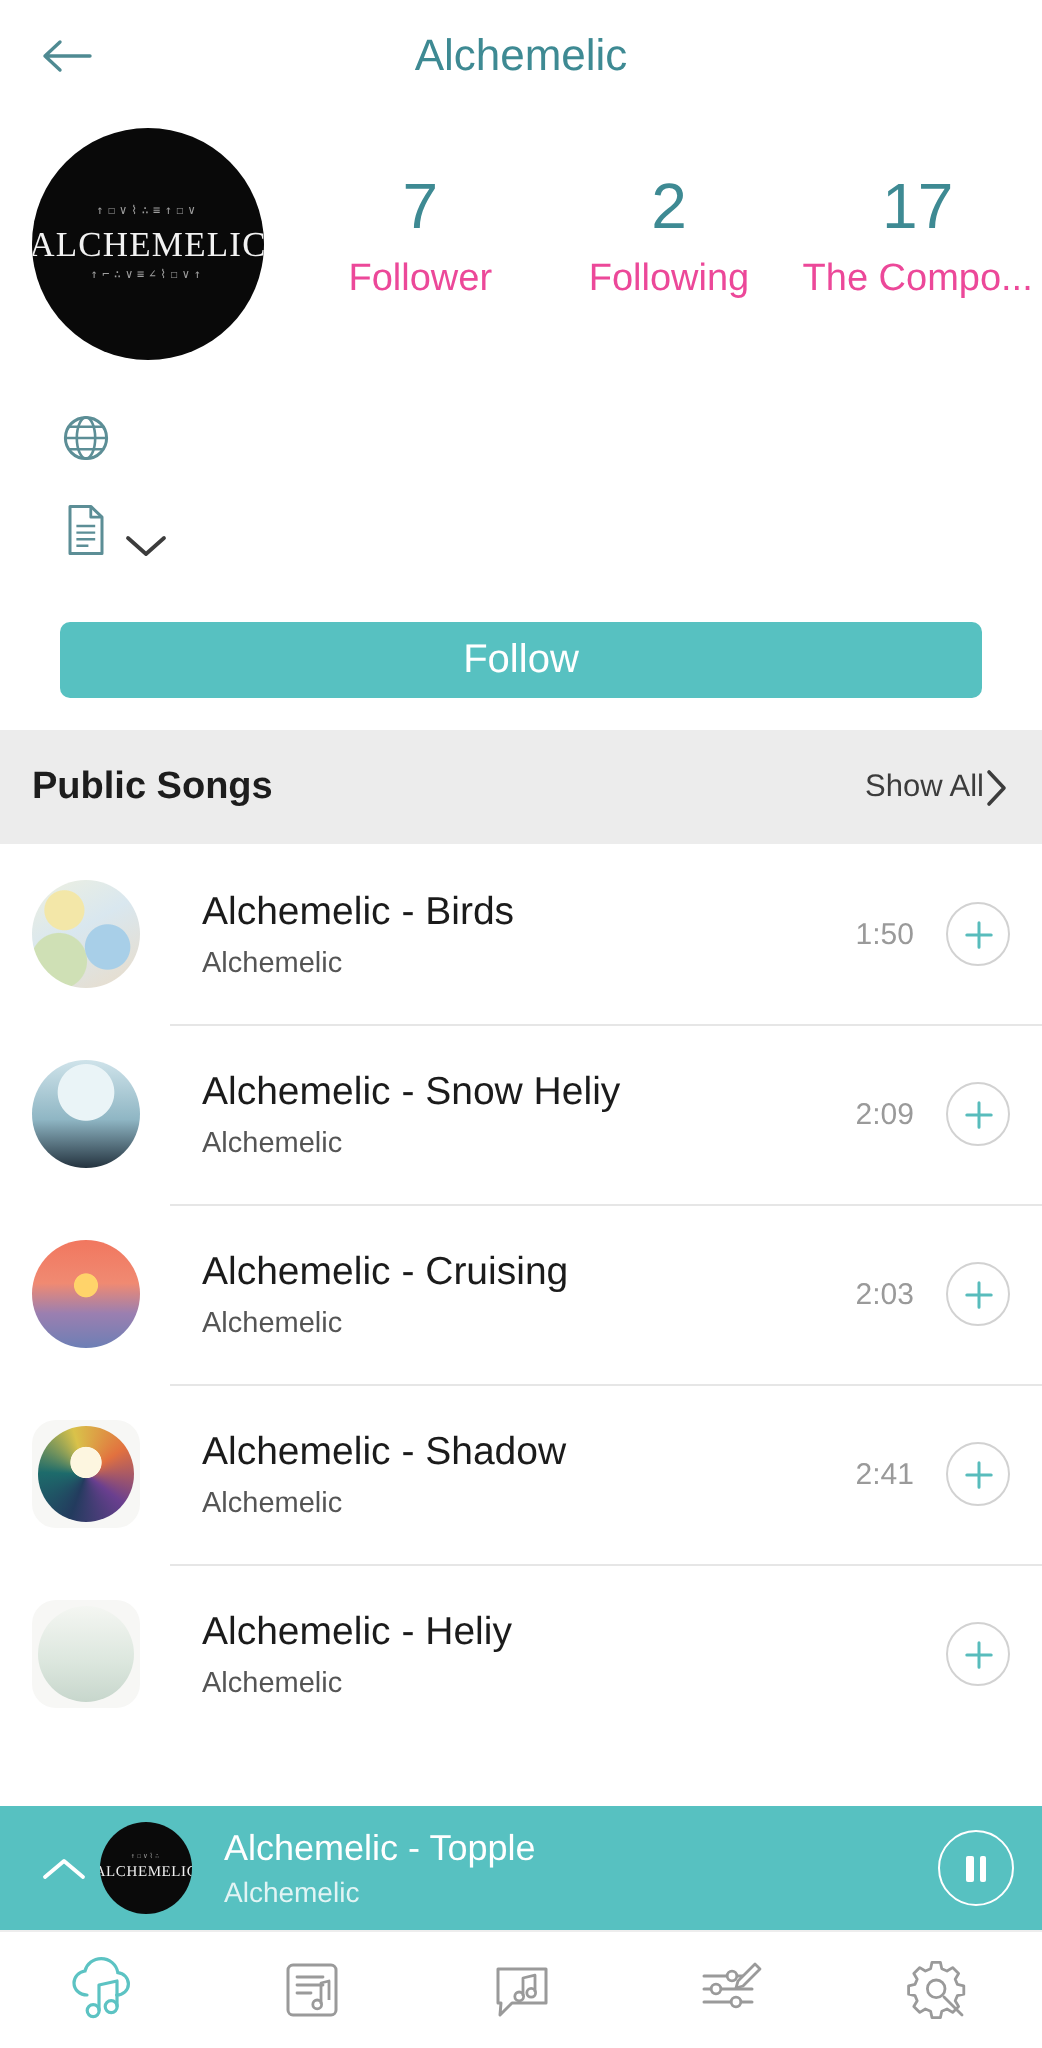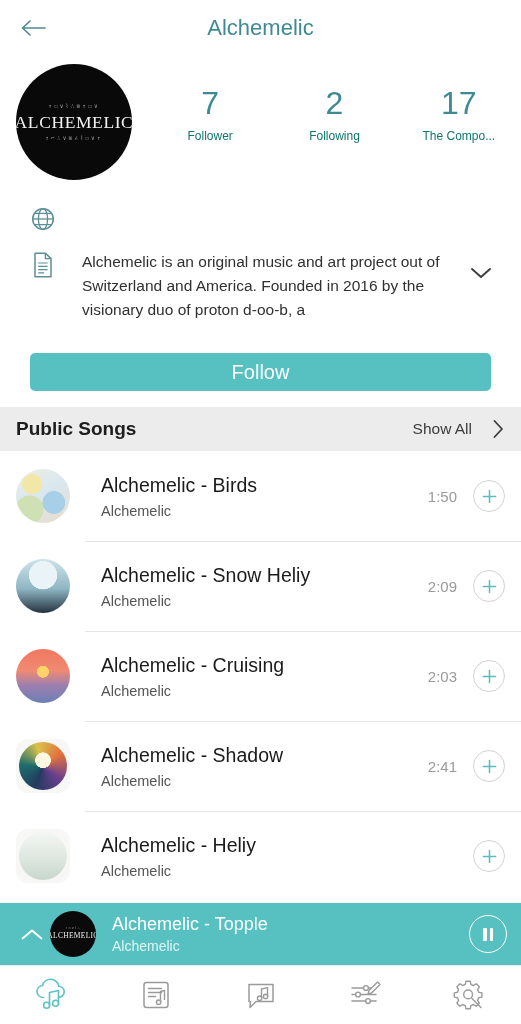--- a/index.html
+++ b/index.html
@@ -40,21 +40,21 @@
   .avatar .wordmark {
     font-family:"Liberation Serif", serif;
     font-size:17.5px; color:#f2f2f2; letter-spacing:.6px;
     line-height:1.15; margin:3px 0;
   }
 
   .stats { flex:1; display:flex; padding-top:22px; }
   .stat { flex:1; text-align:center; cursor:pointer; }
   .stat .num { font-size:32px; color:#3e8a93; line-height:1.1; font-weight:400; }
   .stat .lbl {
-    font-size:12px; color:#0f766e; margin-top:8px;
+    font-size:19px; color:#ec4899; margin-top:8px;
     white-space:nowrap; overflow:hidden; text-overflow:ellipsis;
     padding:0 2px;
   }
 
   
   .info { padding:14px 0 6px 0; }
   .inforow { display:flex; align-items:flex-start; padding:7px 22px 7px 30px; }
   .inforow .ic { width:26px; flex:0 0 26px; display:flex; justify-content:center; padding-top:2px; }
   .inforow .txt { margin-left:26px; font-size:15.5px; line-height:1.55; color:#303030; }
   .inforow.link .txt { text-decoration:underline; cursor:pointer; }
@@ -65,25 +65,25 @@
   
   .follow-wrap { padding:18px 30px 16px 30px; }
   .follow-btn {
     width:100%; height:38px; border-radius:5px; border:none;
     background:#57c1c1; color:#ffffff; font-size:20px;
     font-family:"Liberation Sans", sans-serif; cursor:pointer;
   }
 
   
   .section {
-    background:#ececec; height:44px; display:flex; align-items:center;
+    background:#ececec; height:57px; display:flex; align-items:center;
     justify-content:space-between; padding:0 16px 0 16px;
   }
   .section .stitle { font-size:19px; font-weight:bold; color:#1d1d1d; }
-  .section .showall { display:flex; align-items:center; gap:20px; cursor:pointer; }
+  .section .showall { display:flex; align-items:center; gap:0; cursor:pointer; }
   .section .showall span { font-size:15.5px; color:#3c3c3c; }
 
   
   .songlist { background:#fff; }
   .song { display:flex; align-items:center; height:90px; padding:0 16px 0 16px; cursor:pointer; position:relative; }
   .song + .song::before {
     content:""; position:absolute; top:0; left:85px; right:0; height:1px; background:#e6e6e6;
   }
   .thumb { width:54px; height:54px; flex:0 0 54px; position:relative; }
   .thumb .circ {
@@ -199,21 +199,20 @@
   </div>
 
   <div class="inforow bio">
     <div class="ic">
       <svg width="22" height="26" viewBox="0 0 22 26">
         <path d="M3 1.2h10.4L19 6.6V24.8H3z" fill="none" stroke="#5c8e96" stroke-width="1.5" stroke-linejoin="round"></path>
         <path d="M13.4 1.2V6.6H19" fill="none" stroke="#5c8e96" stroke-width="1.4" stroke-linejoin="round"></path>
         <path d="M6.2 11h9.4M6.2 14.3h9.4M6.2 17.6h9.4M6.2 20.9h6" stroke="#5c8e96" stroke-width="1.2"></path>
       </svg>
     </div>
-    <div class="txt">Alchemelic is an original music and art project out of Switzerland and America. Founded in 2016 by the visionary duo of proton d-oo-b, a</div>
     <div class="bio-chevron">
       <svg width="22" height="14" viewBox="0 0 22 14">
         <path d="M2 3 L11 11 L20 3" fill="none" stroke="#3c3c3c" stroke-width="1.9" stroke-linecap="round" stroke-linejoin="round"></path>
       </svg>
     </div>
   </div>
 </div>
 
 <div class="follow-wrap">
   <button class="follow-btn">Follow</button>

